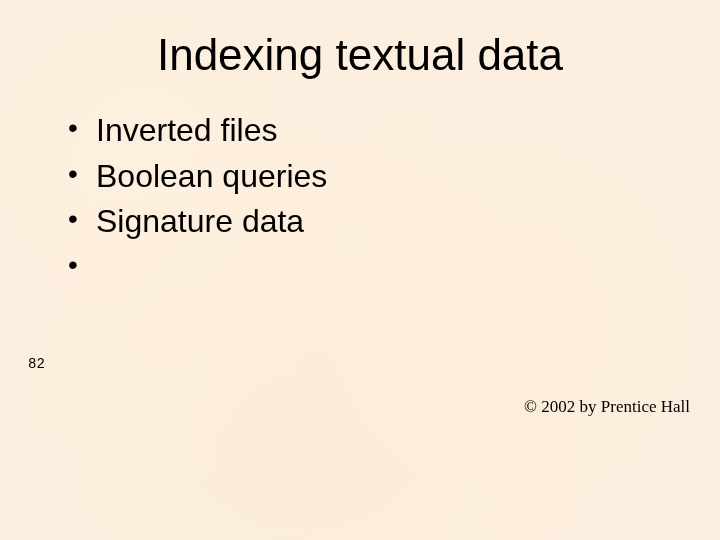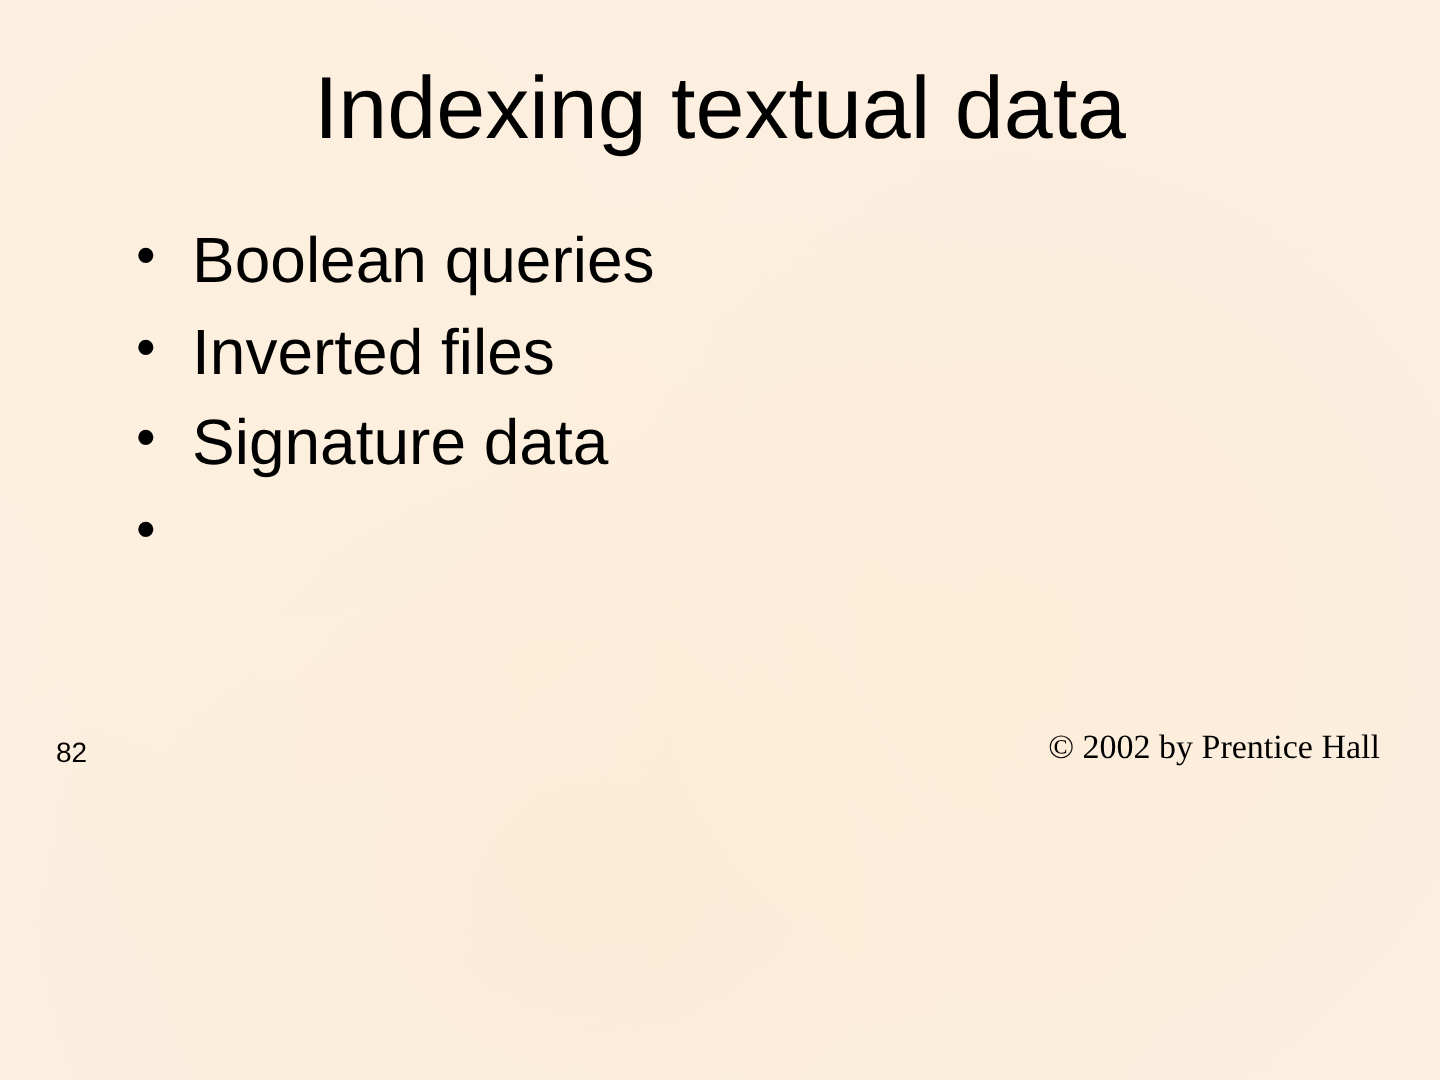--- a/index.html
+++ b/index.html
@@ -57,40 +57,40 @@
   }
   .sub {
     font-size: 0.65em;
     vertical-align: sub;
     position: relative;
     top: 2px;
   }
   .page-num {
     position: absolute;
     left: 28px;
-    bottom: 36px;
-    font-family: Liberation Sans, sans-serif;
+    bottom: 48px;
+    font-family: Liberation Mono, monospace;
     font-size: 14px;
   }
   .copyright {
     position: absolute;
     right: 30px;
-    bottom: 36px;
+    bottom: 3px;
     font-family: "Times New Roman", Times, serif;
     font-size: 17px;
   }
 </style>
 </head>
 <body>
 
 <div class="slide">
   <div class="title">Indexing textual data</div>
 
   <ul class="main">
+    <li>Inverted files</li>
     <li>Boolean queries</li>
-    <li>Inverted files</li>
     <li>Signature data</li>
     <li class="gap" style="padding:0;list-style:none"></li>
   </ul>
 
   <div class="page-num">82</div>
   <div class="copyright">© 2002 by Prentice Hall</div>
 </div>
 
 </body></html>

